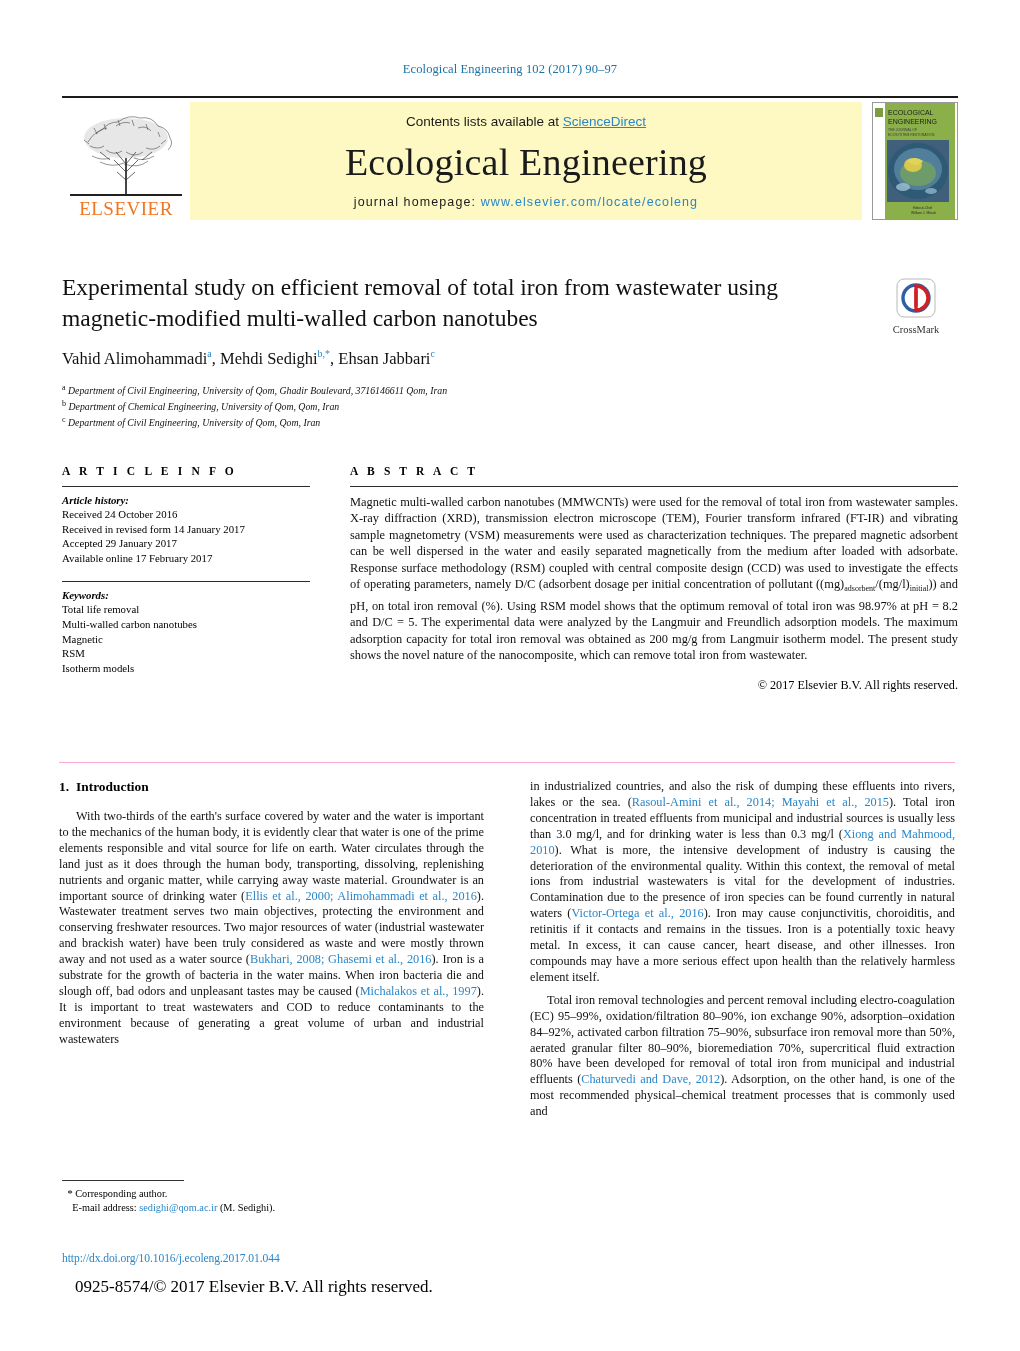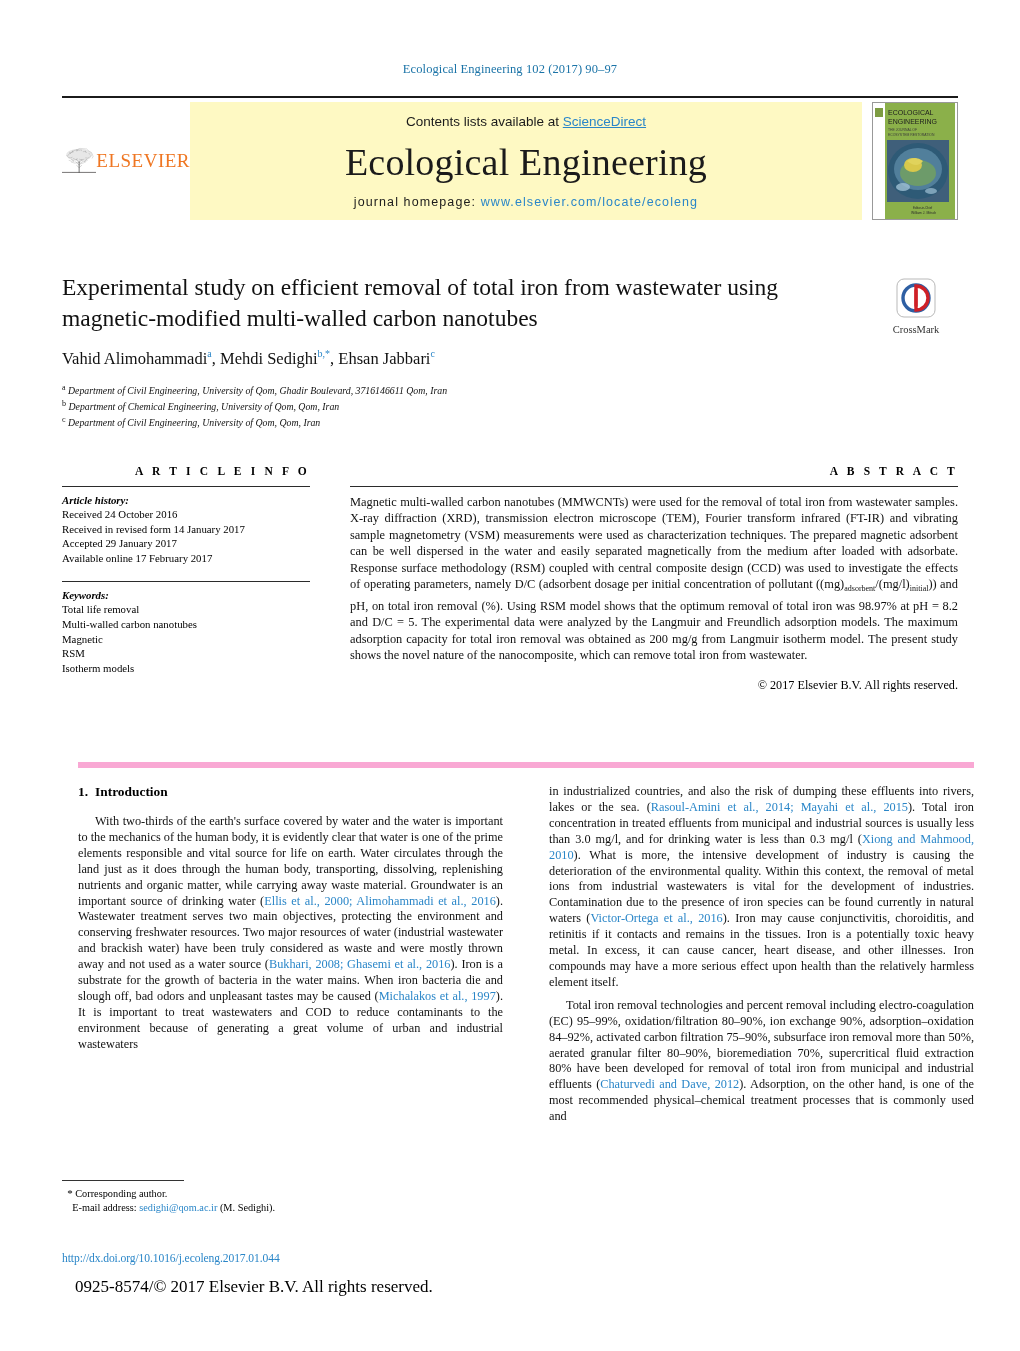--- a/index.html
+++ b/index.html
@@ -45,21 +45,21 @@
   .masthead-inner {
     display: flex;
     align-items: stretch;
     height: 118px;
   }
   .elsevier-logo {
     width: 128px;
     flex: 0 0 128px;
     position: relative;
     display: flex;
-    flex-direction: row;
+    flex-direction: column;
     justify-content: flex-end;
     align-items: center;
     padding-bottom: 2px;
   }
   .tree-svg { display:block; }
   .elsevier-word {
     font-family: "Liberation Serif", serif;
     font-size: 19px;
     letter-spacing: .5px;
     color: #ef7622;
@@ -161,21 +161,20 @@
   
   .infoabs {
     position: absolute;
     left: 62px; top: 465px; width: 896px;
   }
   .heading-spaced {
     font-family: "Liberation Serif", serif;
     font-size: 11.5px;
     font-weight: bold;
     letter-spacing: 3.2px;
-    text-align: right;
   }
   .col-info {
     position: absolute; left: 0; top: 0; width: 248px;
   }
   .col-abs {
     position: absolute; left: 288px; top: 0; width: 608px;
   }
   .hr-thin {
     border: 0;
     border-top: 1px solid #2b2b2b;
@@ -200,22 +199,22 @@
   .abs-text sub { font-size: 8px; }
   .abs-copyright {
     text-align: right;
     font-size: 12.2px;
     margin-top: 14px;
   }
 
   
   .body-wrap {
     position: absolute;
-    left: 78px; top: 762px; width: 896px;
-    border-top: 6px solid #f9a8d4;
+    left: 59px; top: 762px; width: 896px;
+    border-top: 1px solid #f9a8d4;
     padding-top: 16px;
   }
   .col {
     width: 425px;
     position: absolute;
     top: 16px;
   }
   .col-left { left: 0; }
   .col-right { left: 471px; }
   .sec-head {

